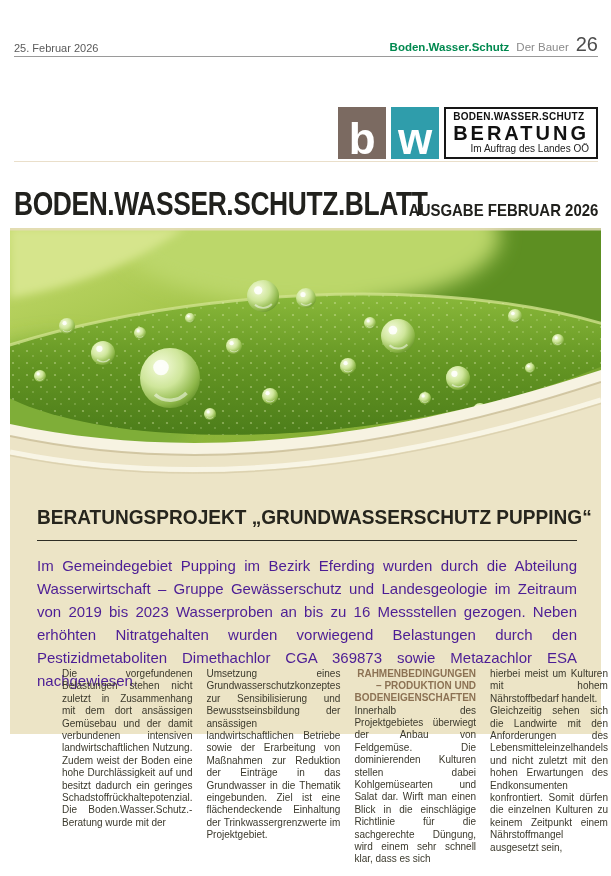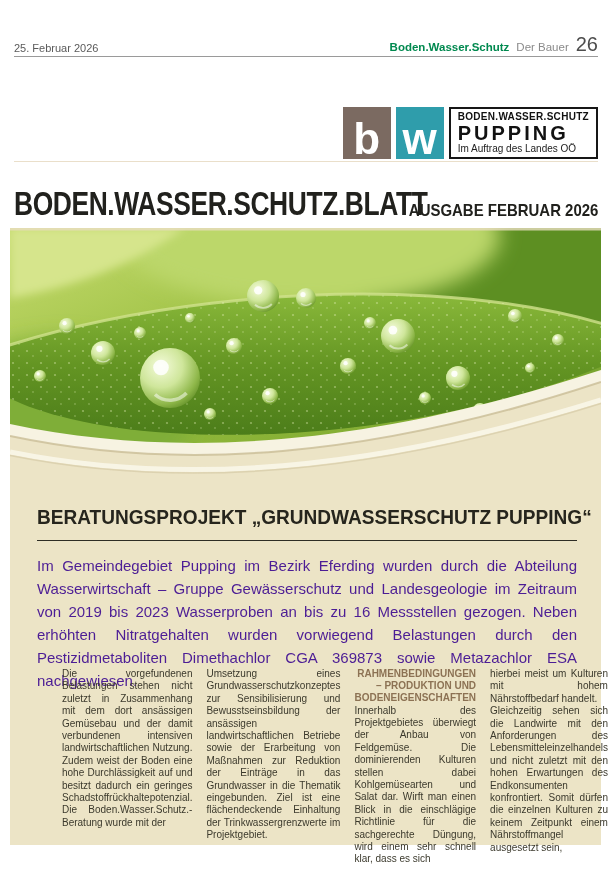--- a/index.html
+++ b/index.html
@@ -25,32 +25,32 @@
   
   .logo{position:absolute;right:13px;top:107px;display:flex;align-items:stretch;height:52px;}
   .logo-sq{width:48px;display:flex;align-items:flex-end;justify-content:center;
            color:#fff;font-weight:700;font-size:44px;line-height:0.92;}
   .logo-b{background:#7b6a61;margin-right:5px;}
   .logo-w{background:#2f9dab;margin-right:5px;}
   .logo-box{border:2.5px solid #161616;background:#fff;padding:2px 7px;
             display:flex;flex-direction:column;justify-content:center;}
   .logo-l1{font-size:10px;font-weight:700;color:#111;letter-spacing:0.3px;line-height:12px;}
   .logo-l2{font-size:20px;font-weight:700;color:#111;letter-spacing:3px;line-height:20px;}
-  .logo-l3{font-size:10px;color:#222;line-height:12px;}
+  .logo-l3{font-size:10px;color:#222;line-height:12px;text-align:right;}
 
   
   .mast-title{position:absolute;left:14px;top:188px;font-size:33px;line-height:32px;
               font-weight:700;color:#21211d;letter-spacing:-0.5px;white-space:nowrap;
               transform:scaleX(0.80);transform-origin:left top;}
   .mast-issue{position:absolute;right:13px;top:202px;font-size:17px;line-height:18px;
               font-weight:700;color:#21211d;white-space:nowrap;
               transform:scaleX(0.88);transform-origin:right top;}
 
   
-  .panel{position:absolute;left:10px;top:228px;width:591px;height:617px;background:#ece4c6;}
+  .panel{position:absolute;left:10px;top:228px;width:591px;height:506px;background:#ece4c6;}
   .leaf-svg{position:absolute;left:0;top:0;width:591px;height:250px;display:block;}
 
   .headline{position:absolute;left:27px;top:277px;width:540px;font-size:20.5px;
             font-weight:700;color:#26251d;white-space:nowrap;
             transform:scaleX(0.93);transform-origin:left top;}
   .headline-rule{position:absolute;left:27px;top:312px;width:540px;border-top:1.6px solid #2e2d25;}
 
   .lead{position:absolute;left:27px;top:326px;width:540px;font-size:15px;line-height:23px;
         text-align:justify;color:#4c1d95;}
 
@@ -75,21 +75,21 @@
     </span>
   </div>
 
   <div class="issue-rule"></div>
 
   <div class="logo">
     <div class="logo-sq logo-b">b</div>
     <div class="logo-sq logo-w">w</div>
     <div class="logo-box">
       <span class="logo-l1">BODEN.WASSER.SCHUTZ</span>
-      <span class="logo-l2">PUPPING</span>
+      <span class="logo-l2">BERATUNG</span>
       <span class="logo-l3">Im Auftrag des Landes OÖ</span>
     </div>
   </div>
 
   <div class="mast-title">BODEN.WASSER.SCHUTZ.BLATT</div>
   <div class="mast-issue">AUSGABE FEBRUAR 2026</div>
 
   <div class="panel">
 
     <svg class="leaf-svg" viewBox="0 0 591 250" preserveAspectRatio="none" aria-hidden="true">

